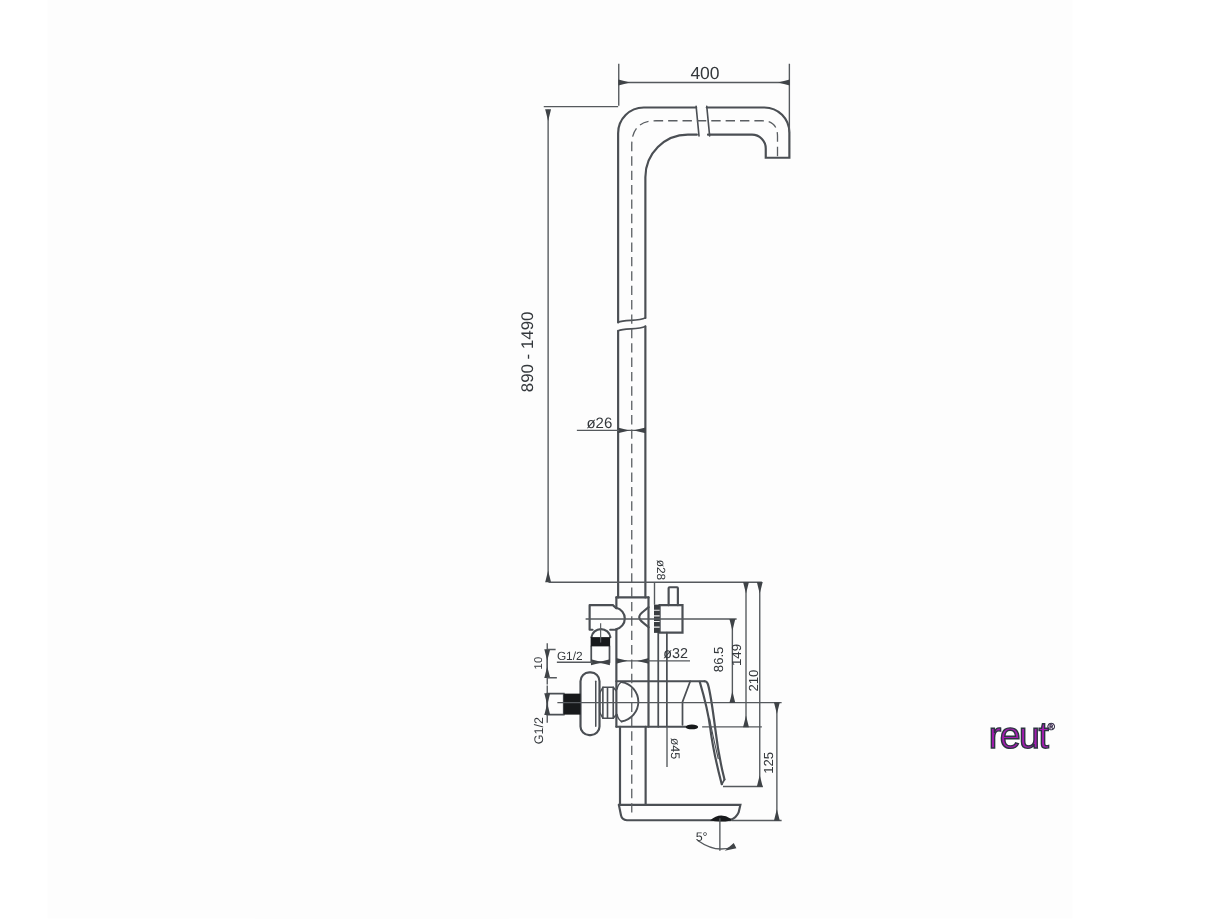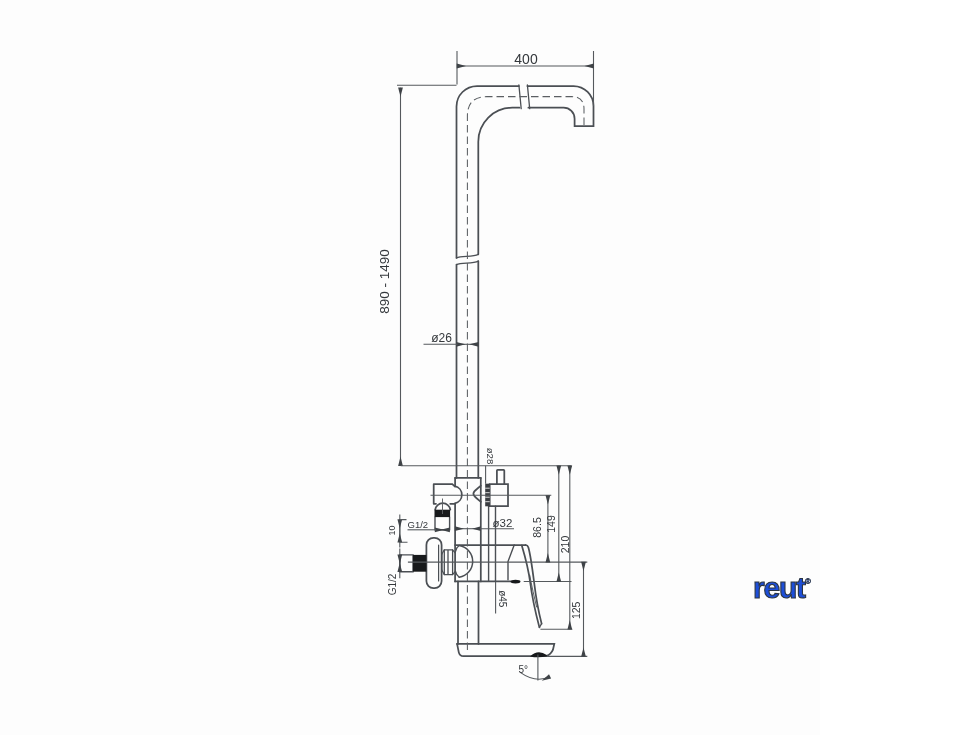--- a/index.html
+++ b/index.html
@@ -1,20 +1,20 @@
 <!DOCTYPE html>
 <html><head>
 <meta charset="utf-8">
 <style>
   html,body{margin:0;padding:0;background:#ffffff;}
   #page{position:relative;width:820px;height:735px;background:#fdfdfd;overflow:hidden;
-        font-family:"Liberation Sans", sans-serif;}
+        font-family:"Liberation Sans", sans-serif;margin-left:38px;}
   svg{position:absolute;left:0;top:0;filter:blur(0.33px);}
-  #logo{position:absolute;left:753px;top:568.8px;color:#1d4ed8;
-        font-family:"Liberation Sans", sans-serif;font-weight:bold;
+  #logo{position:absolute;left:753px;top:568.8px;color:#a21caf;
+        font-family:"Liberation Sans", sans-serif;font-weight:normal;
         font-size:30px;letter-spacing:-1.2px;line-height:26px;
         -webkit-text-stroke:1.1px #2c3541;filter:blur(0.35px);}
   #logo sup{font-size:8px;letter-spacing:0;-webkit-text-stroke:0.4px #2c3541;vertical-align:14px;margin-left:0px;}
 </style>
 </head>
 <body>
 <div id="page">
 <svg width="980" height="735" viewBox="0 0 980 735">
  <defs>
   <marker id="ar" viewBox="0 0 10 6" refX="9.3" refY="3" markerWidth="9" markerHeight="5.4" orient="auto-start-reverse">

